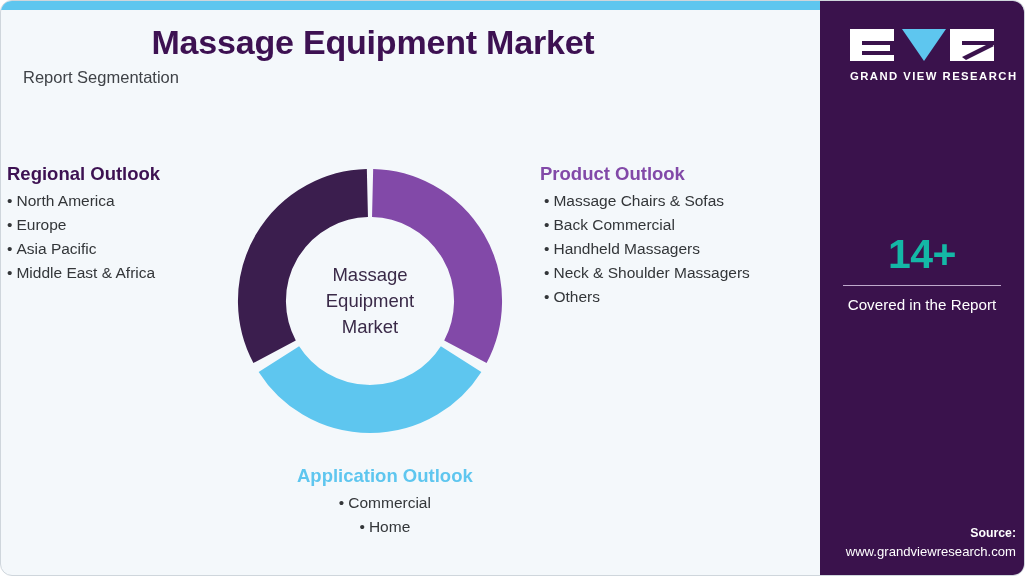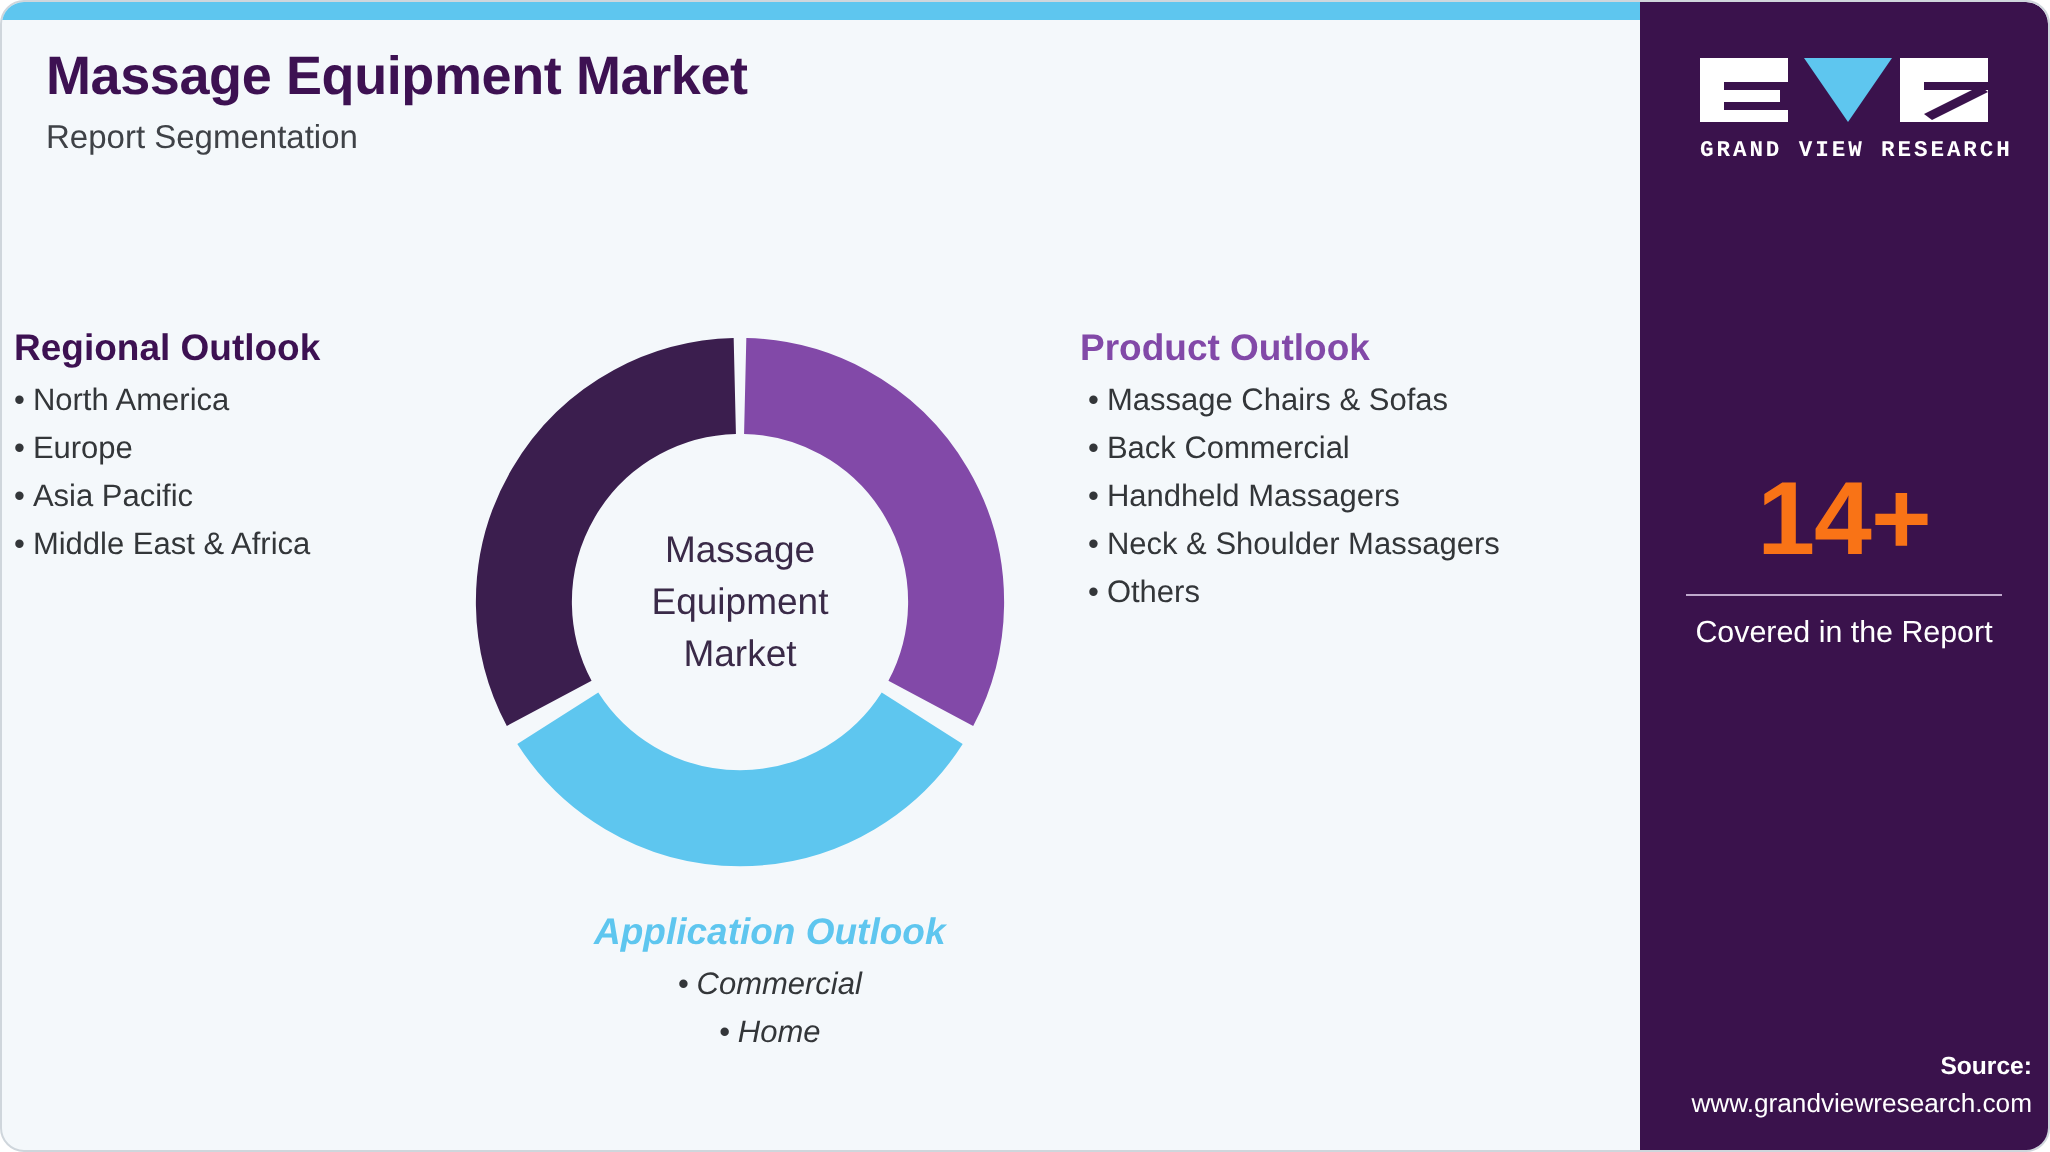--- a/index.html
+++ b/index.html
@@ -34,26 +34,27 @@
     border-top-left-radius: 11px;
   }
   
   .header {
     position: absolute;
     left: 22px;
     top: 22px;
     width: 700px;
   }
   .title {
-    font-size: 27px;
+    font-size: 34px;
     font-weight: bold;
     color: #3d1152;
     letter-spacing: -0.2px;
     line-height: 1.15;
     margin: 0;
+    text-align: center;
   }
   .subtitle {
     font-size: 16.5px;
     color: #3f4247;
     margin: 6px 0 0 0;
     line-height: 1.2;
   }
   
   .outlook-head {
     font-size: 18.5px;
@@ -88,23 +89,22 @@
     position: absolute;
     left: 539px;
     top: 161px;
   }
   #product-outlook .outlook-head { color: #8249a8; }
   #product-outlook .outlook-list li { padding-left: 4px; }
 
   #application-outlook {
     position: absolute;
     left: 296px;
-    top: 453px;
+    top: 463px;
     text-align: center;
-    font-style: italic;
   }
   #application-outlook .outlook-head { color: #5ec6ef; }
   #application-outlook .outlook-list li { text-align: center; }
 
   
   #donut-chart {
     position: absolute;
     left: 224px;
     top: 155px;
     width: 290px;
@@ -140,21 +140,20 @@
     border-top-right-radius: 11px;
     border-bottom-right-radius: 11px;
   }
   #brand-logo {
     position: absolute;
     left: 50%;
     transform: translateX(-50%);
     top: 26px;
     width: 144px;
     text-align: center;
-    font-family: Liberation Mono, monospace;
   }
   .logo-marks {
     display: block;
     margin: 0 auto;
   }
   .logo-wordmark {
     display: block;
     margin-top: 7px;
     font-size: 11.3px;
     font-weight: bold;
@@ -164,23 +163,23 @@
   }
   #stat-block {
     position: absolute;
     left: 0;
     right: 0;
     top: 232px;
     text-align: center;
   }
   .stat-value {
     display: block;
-    font-size: 52px;
-    font-weight: bold;
-    color: #f97316;
+    font-size: 41px;
+    font-weight: bold;
+    color: #14b8a6;
     line-height: 1.05;
     letter-spacing: -0.5px;
   }
   .stat-rule {
     width: 158px;
     height: 1px;
     background: #bfa9cc;
     margin: 9px auto 8px auto;
   }
   .stat-label {

